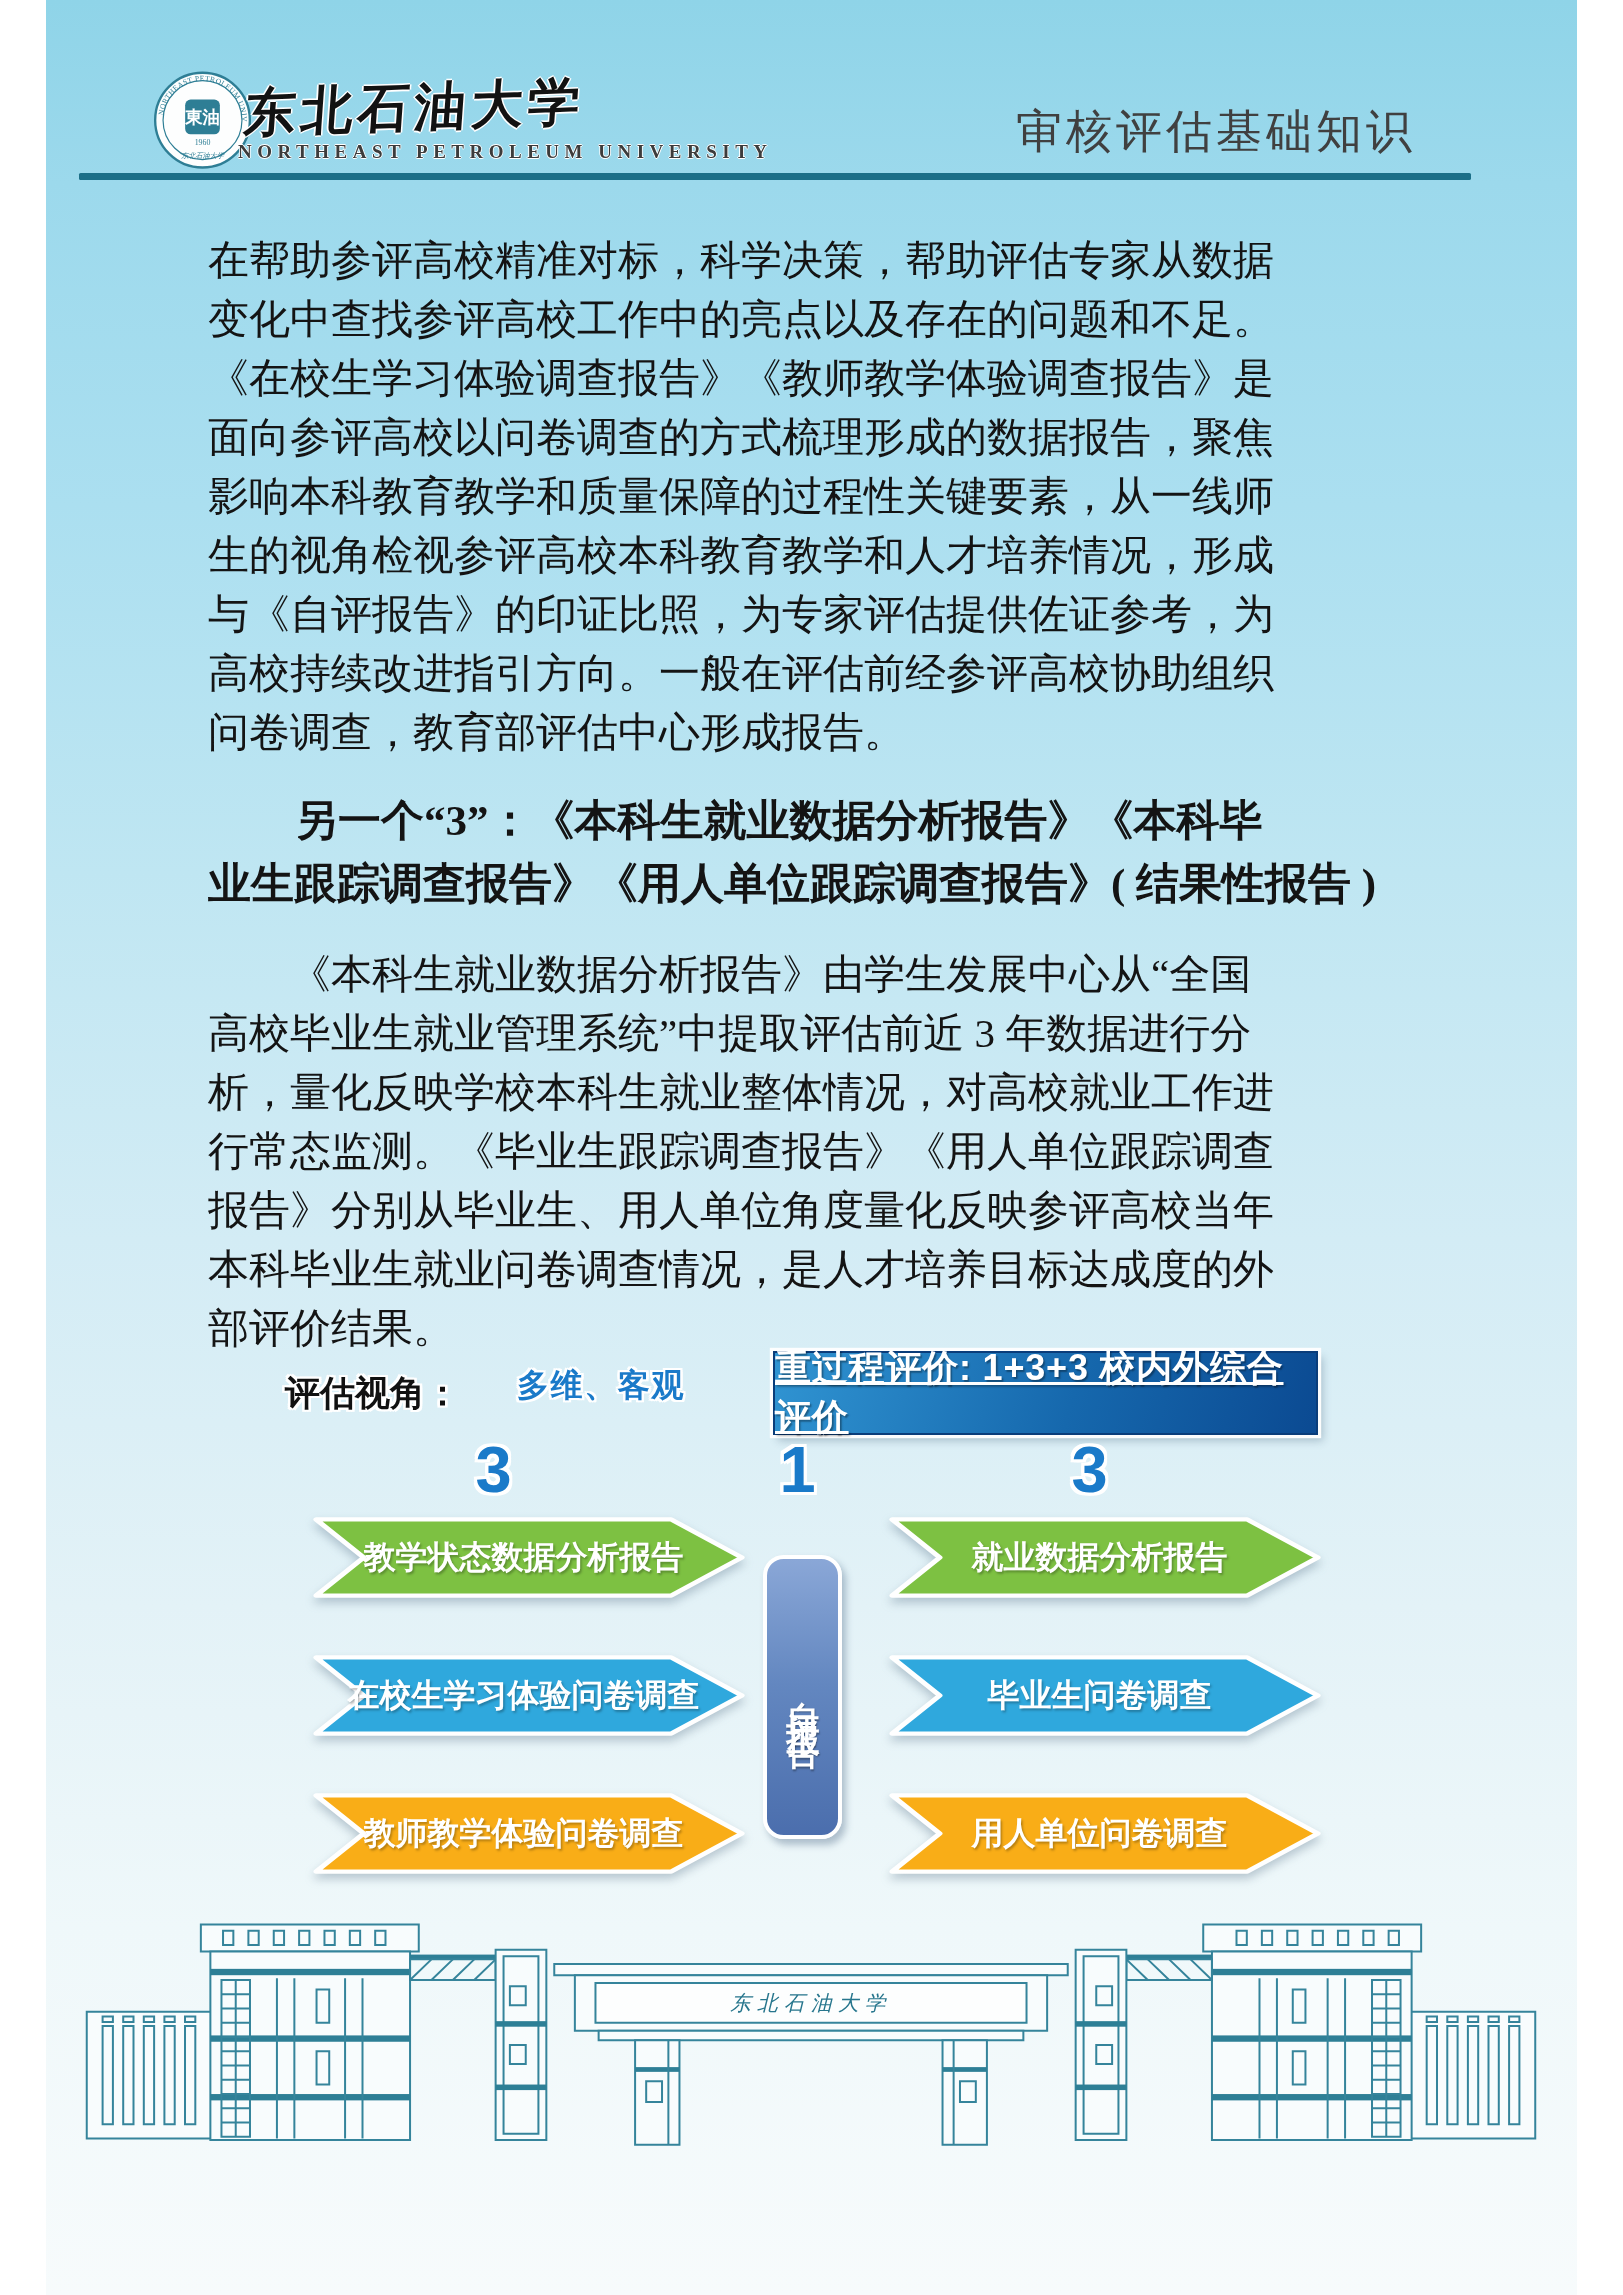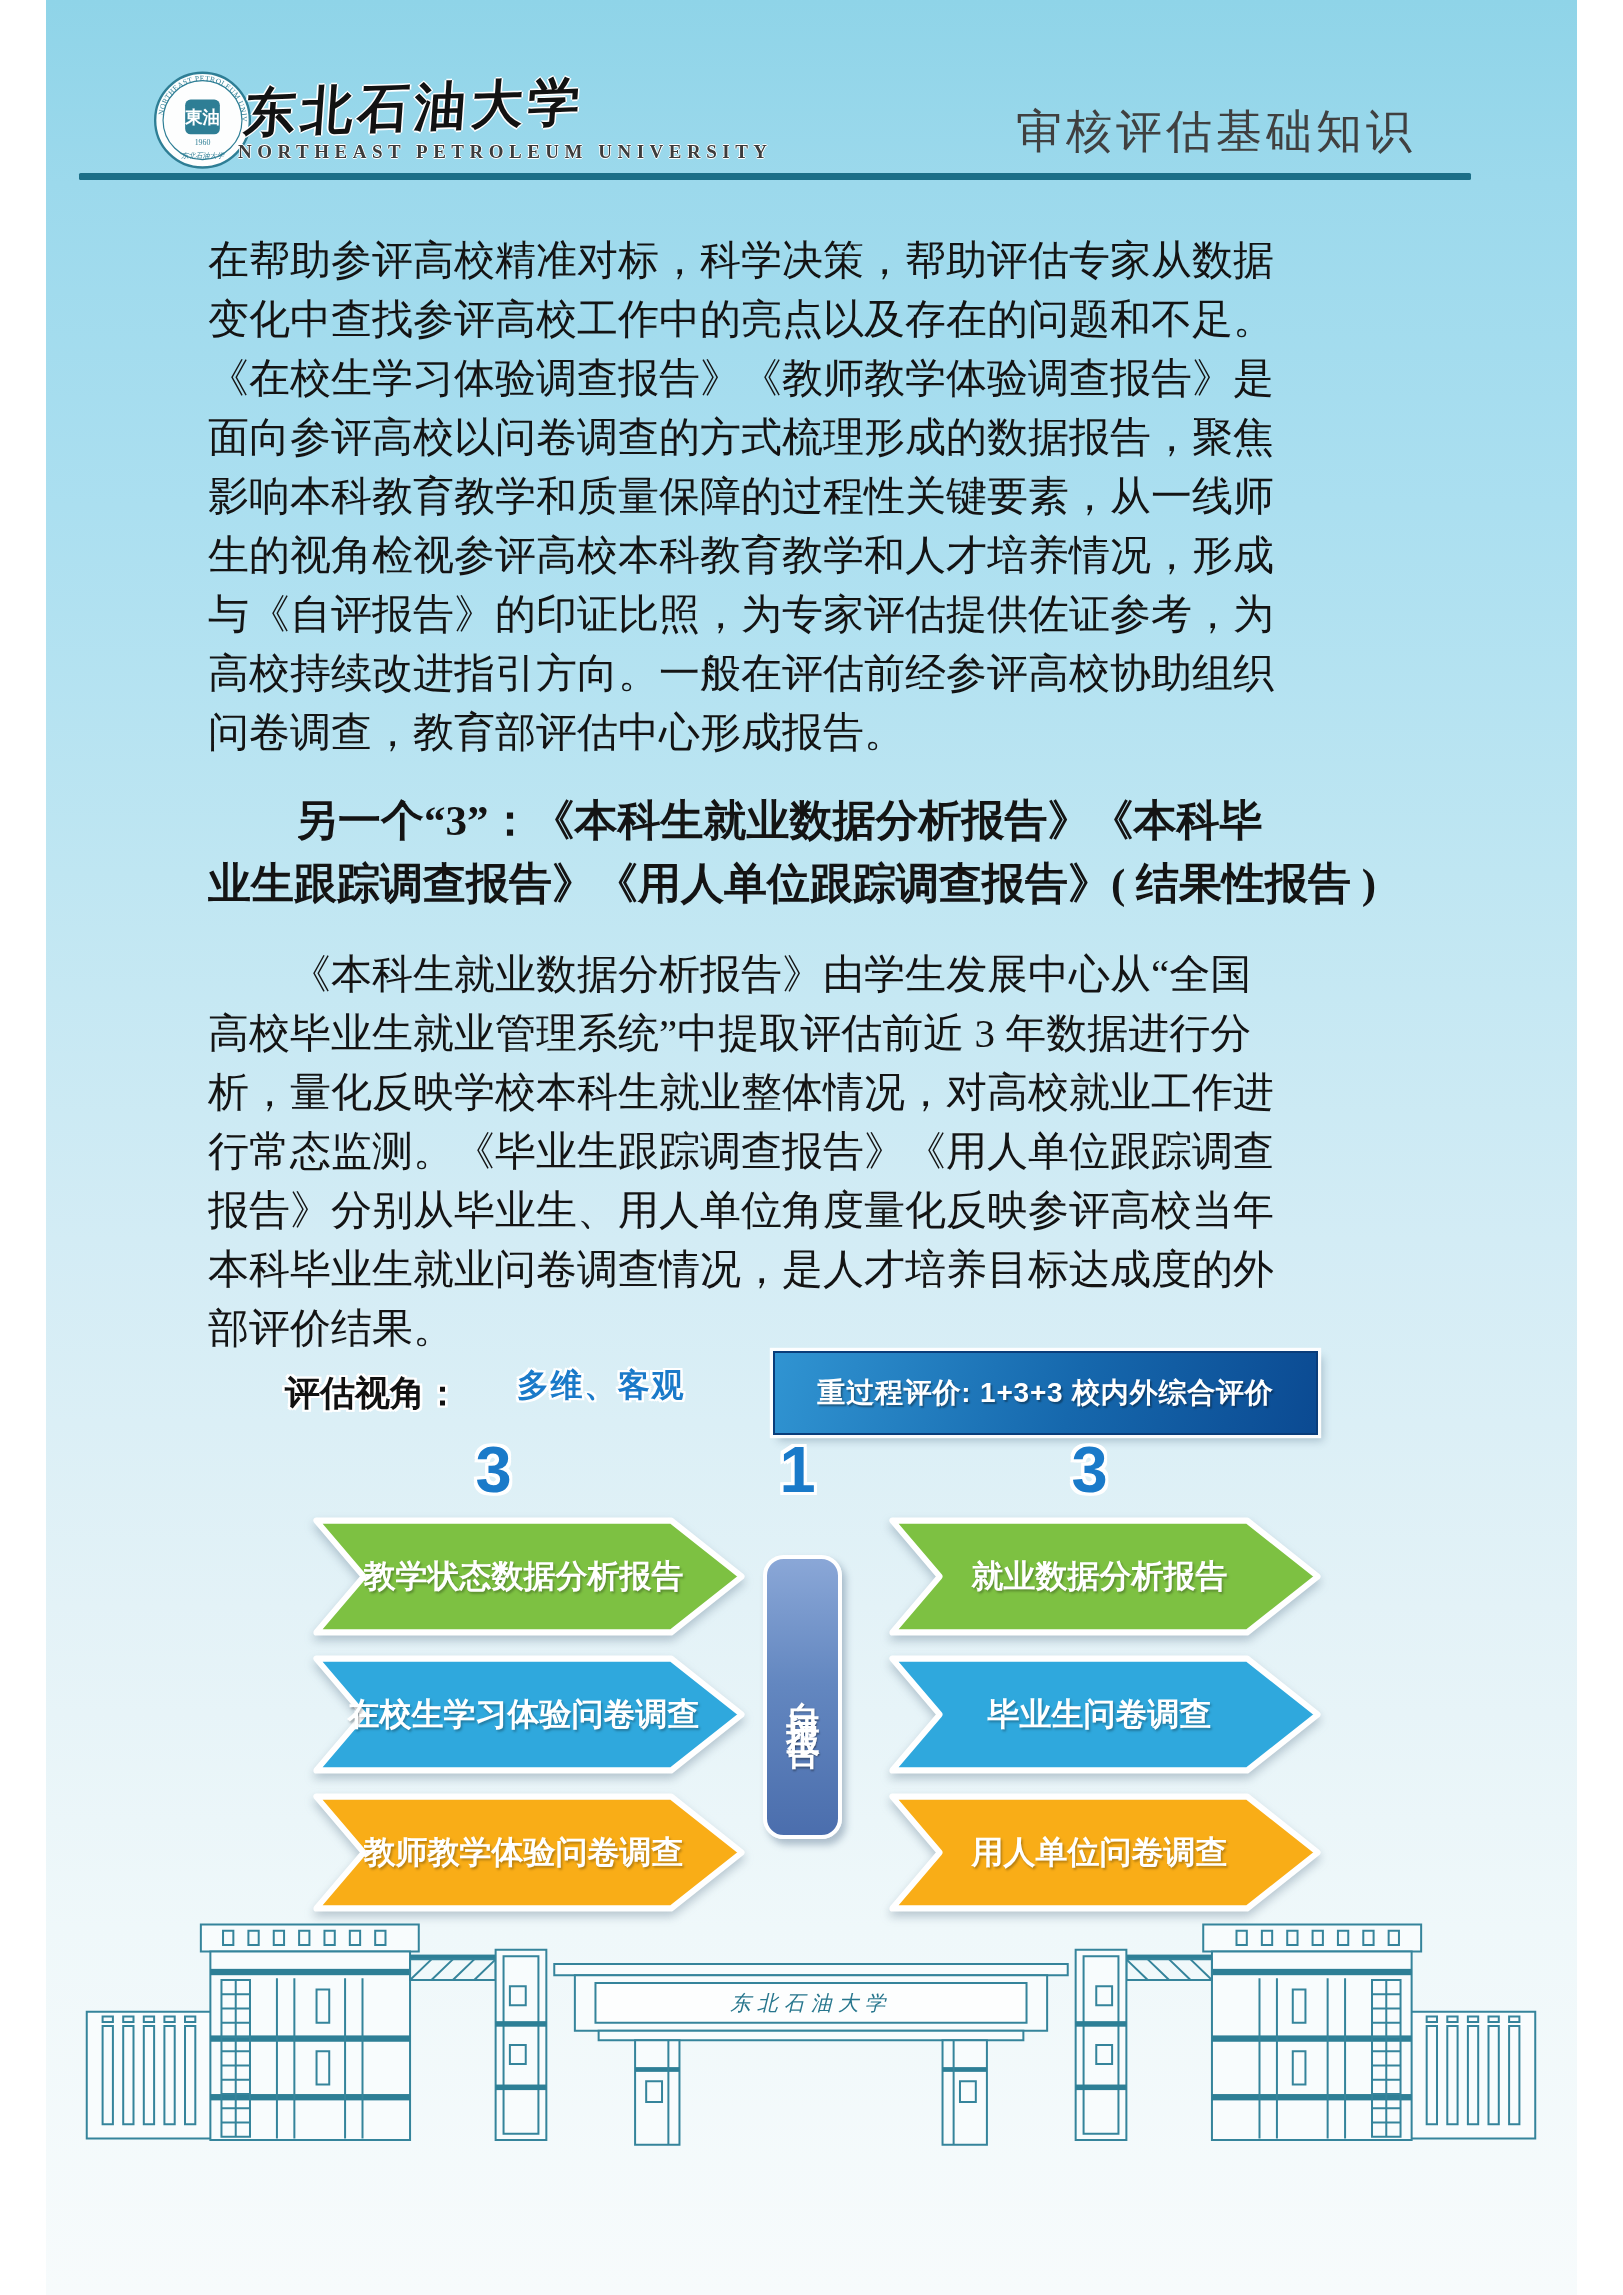--- a/index.html
+++ b/index.html
@@ -34,30 +34,30 @@
         2.4px 2.4px 0 #fff,-2.4px -2.4px 0 #fff,2.4px -2.4px 0 #fff,-2.4px 2.4px 0 #fff; }
   .persp-label { position:absolute; left:285px; top:1370px; font-size:35px; font-weight:bold;
                  color:#111; font-family:"Liberation Sans",sans-serif; }
   .persp-value { position:absolute; left:517px; top:1364px; font-size:32px; font-weight:bold;
                  color:#1a7ac9; font-family:"Liberation Sans",sans-serif; letter-spacing:1.6px; }
   .banner { position:absolute; left:773px; top:1351px; width:545px; height:84px;
             display:flex; align-items:center; justify-content:center;
             background:linear-gradient(105deg,#3094d2 0%,#1668ad 55%,#0b4a92 100%);
             border:2.4px solid #0a3d7a;
             box-shadow:0 0 0 3.2px rgba(255,255,255,.95), 4.8px 6.3px 8px rgba(60,90,115,.3); }
-  .banner span { color:#fff; font-size:28px; font-weight:bold; letter-spacing:0.8px;
+  .banner span { color:#fff; font-size:36px; font-weight:bold; letter-spacing:0.8px;
                  font-family:"Liberation Sans",sans-serif;
-                 text-shadow:1.6px 1.6px 1.6px rgba(0,0,0,.35); }
+                 text-shadow:1.6px 1.6px 1.6px rgba(0,0,0,.35);text-decoration:underline; }
   .count { position:absolute; top:1432px; width:103px; text-align:center; font-size:65px;
            font-weight:bold; color:#1a7ac9; font-family:"Liberation Sans",sans-serif;
            text-shadow:3.2px 0 0 #fff,-3.2px 0 0 #fff,0 3.2px 0 #fff,0 -3.2px 0 #fff,
                        3.2px 3.2px 0 #fff,-3.2px -3.2px 0 #fff,3.2px -3.2px 0 #fff,-3.2px 3.2px 0 #fff; }
   .count-left { left:442px; } .count-center { left:746px; } .count-right { left:1038px; }
 
-  .arrow { position:absolute; width:432px; height:119px; }
+  .arrow { position:absolute; width:432px; height:81px; }
   .arrow svg { position:absolute; inset:0; width:100%; height:100%; overflow:visible;
                filter:drop-shadow(0 5.5px 4.8px rgba(80,105,130,.35)); }
   .arrow polygon { stroke:#fff; stroke-width:7; stroke-linejoin:round; }
   .arrow.green polygon { fill:#7dc142; }
   .arrow.blue  polygon { fill:#2fa8dd; }
   .arrow.orange polygon { fill:#f9ad17; }
   .arrow-label { position:absolute; inset:0; display:flex; align-items:center;
                  justify-content:center; padding:0 55px 0 44px; color:#fff; font-size:32px;
                  font-weight:bold; font-family:"Liberation Sans",sans-serif;
                  white-space:nowrap; text-shadow:1.6px 2.4px 2.4px rgba(0,0,0,.28); }

